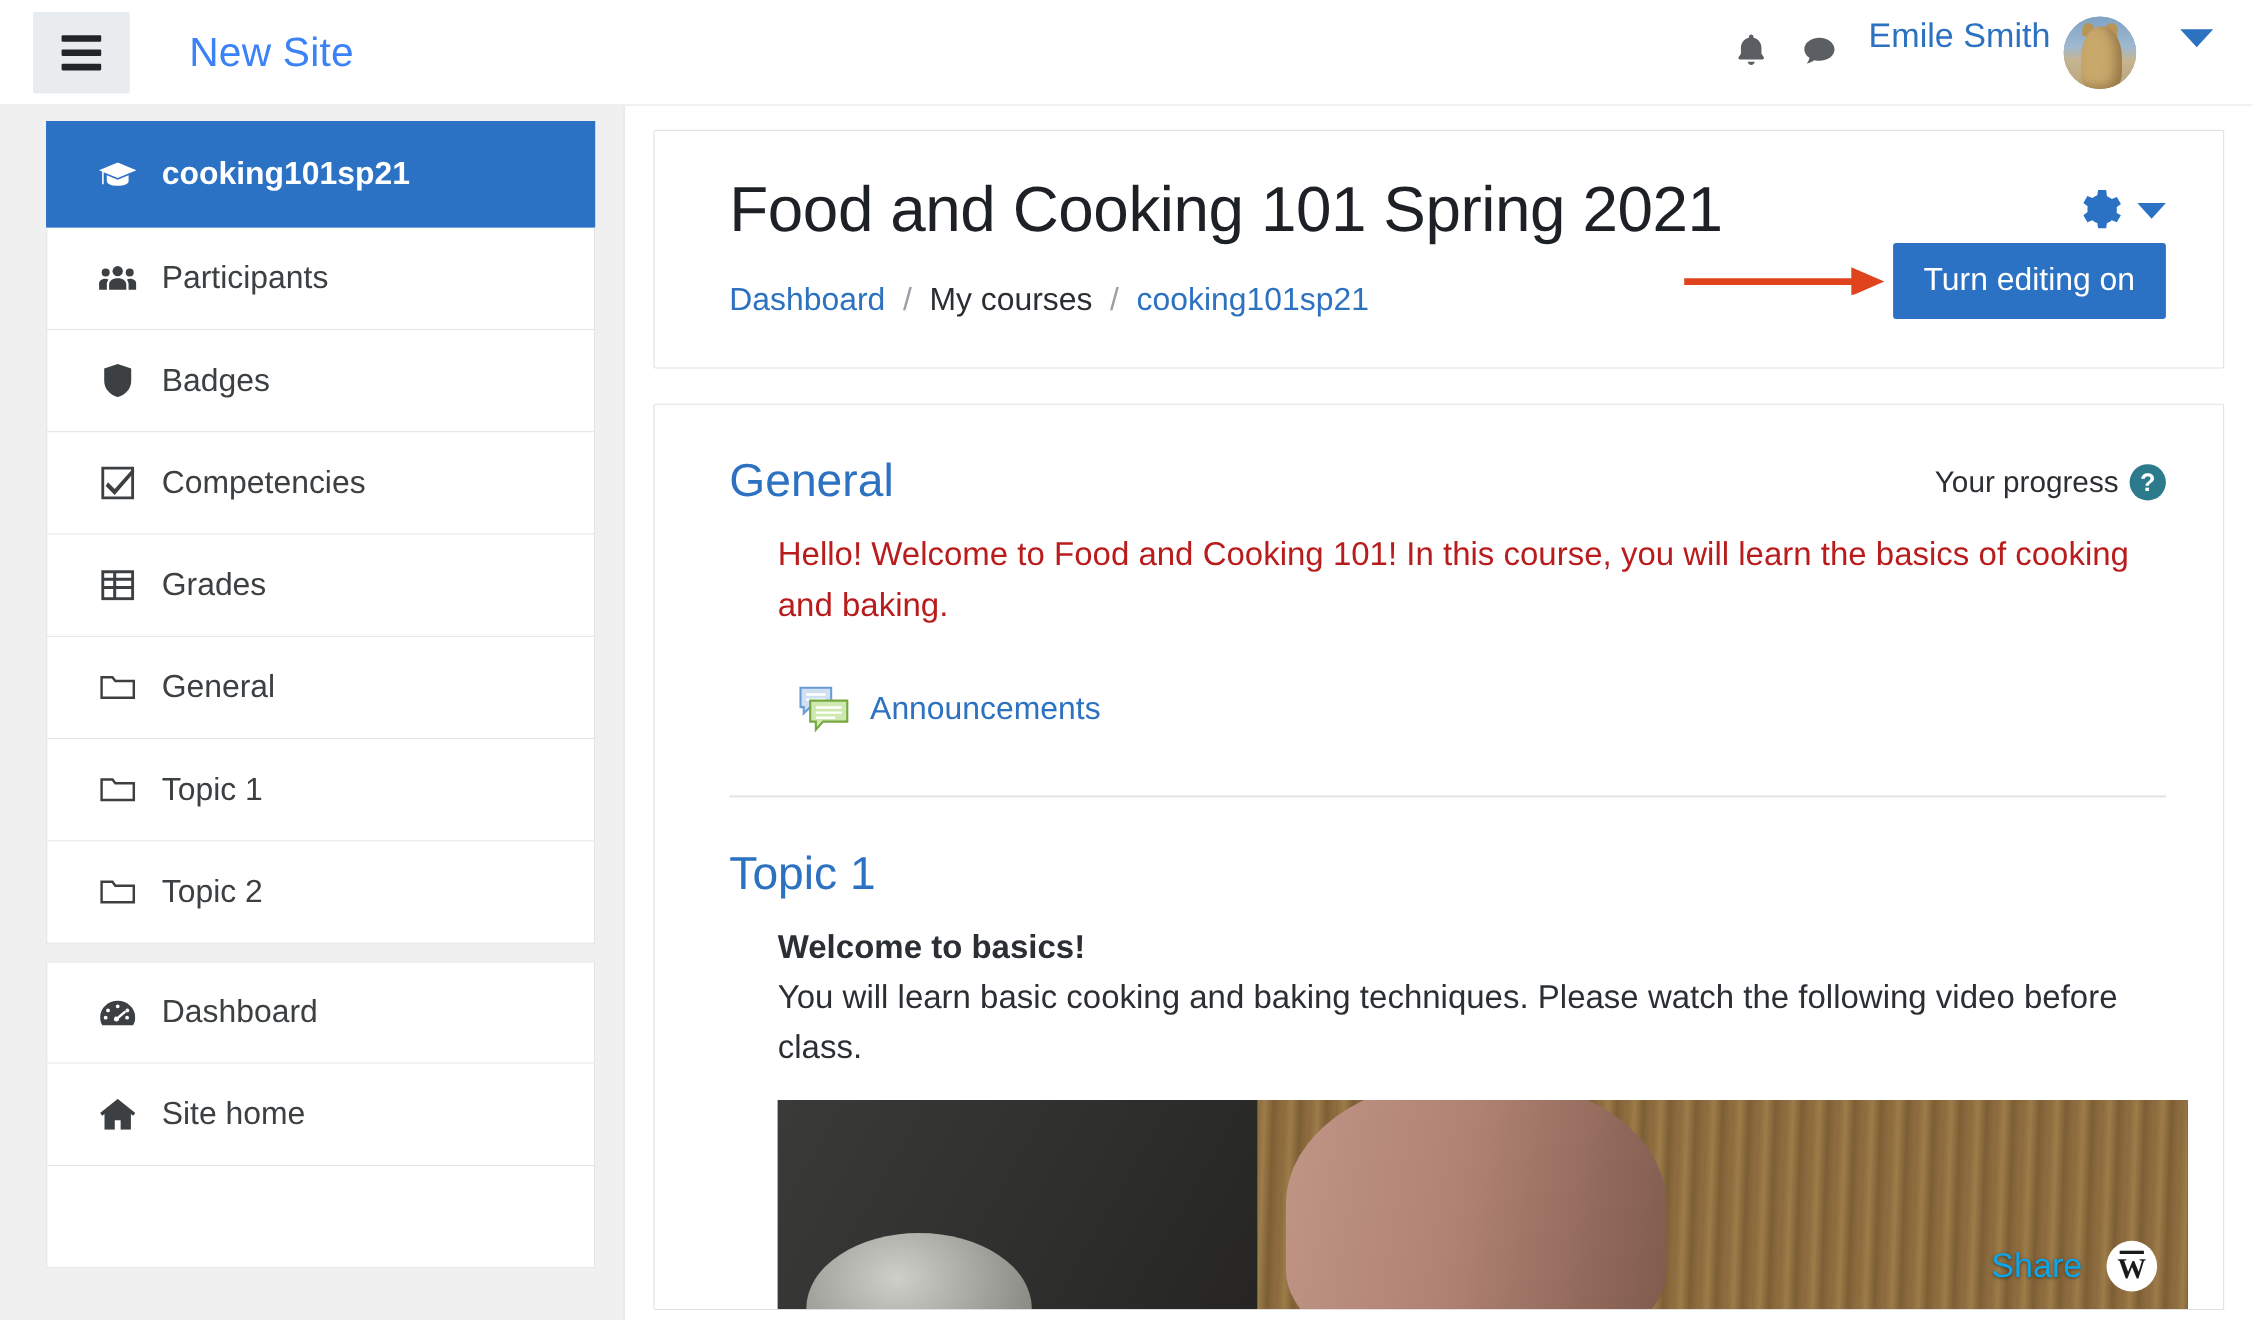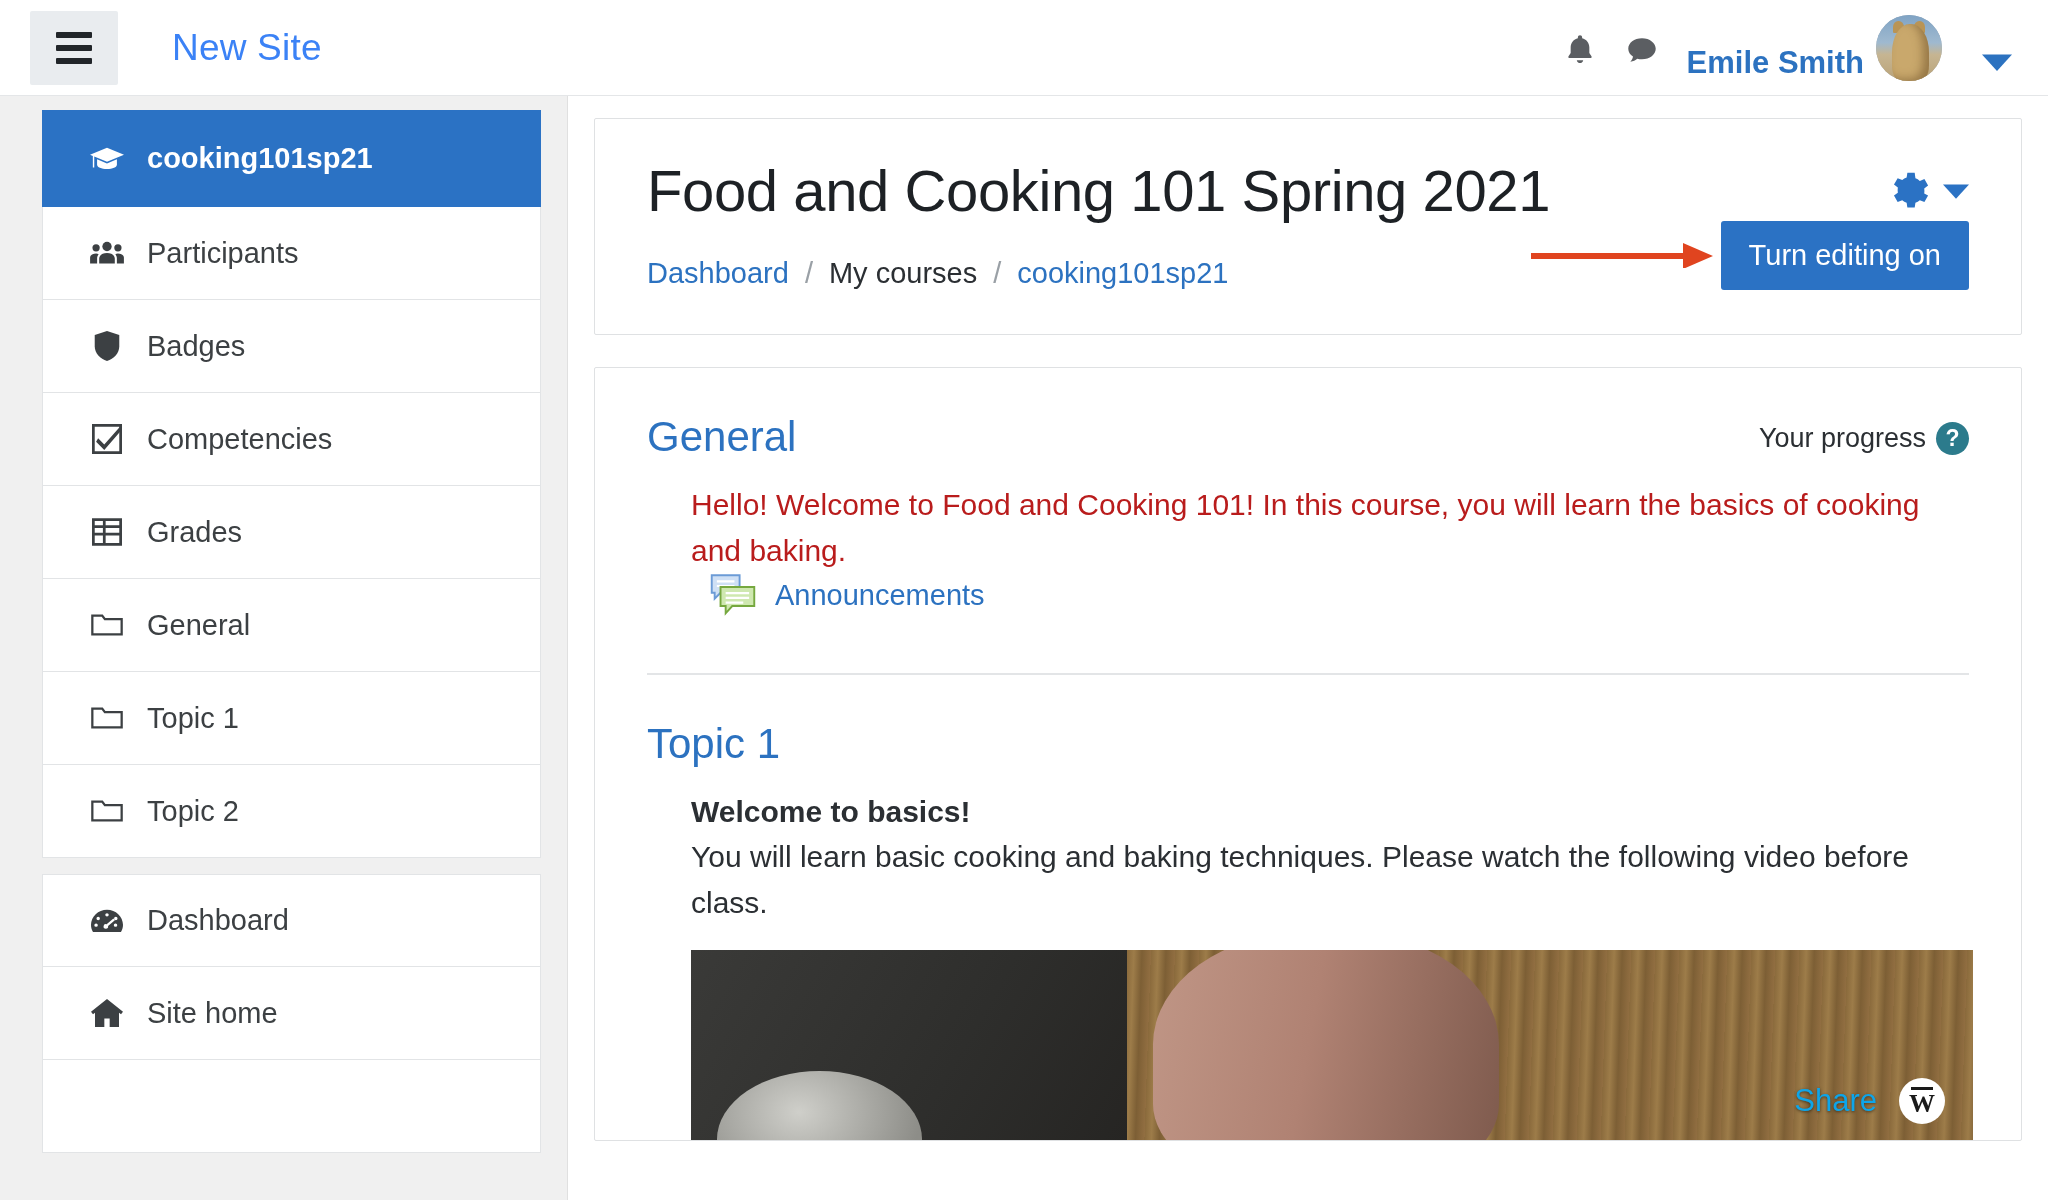--- a/index.html
+++ b/index.html
@@ -41,23 +41,22 @@
     margin-left: 54px;
     font-size: 37px;
     color: #3b82f6;
     font-weight: 400;
     letter-spacing: .2px;
     white-space: nowrap;
   }
   .nav-right {
     margin-left: auto;
     display: flex;
-    align-items: flex-end;
+    align-items: flex-start;
     gap: 0;
-    font-weight: bold;
   }
   .nav-icon-btn {
     width: 62px; height: 62px;
     display: flex; align-items: center; justify-content: center;
     background: none; border: none; cursor: pointer;
     color: #5b5e62;
   }
   .user-link {
     font-size: 31px;
     color: #2c72c0;
@@ -145,20 +144,21 @@
     padding: 22px 26px 0 26px;
     overflow: hidden;
     background: #ffffff;
   }
   .card {
     border: 1px solid #dfe1e3;
     background: #ffffff;
     border-radius: 2px;
     margin-bottom: 32px;
     position: relative;
+    padding-left: 16px;
   }
   .card-header-inner { padding: 40px 52px 44px 52px; }
   .course-title {
     font-size: 58px;
     font-weight: 400;
     color: #1d2125;
     letter-spacing: -.4px;
     line-height: 1.1;
   }
   .gear-wrap {
@@ -229,20 +229,21 @@
   }
   .summary-text {
     margin-top: 22px;
     padding-left: 44px;
     font-size: 30px;
     line-height: 1.52;
     color: #b91c1c;
     max-width: 1280px;
   }
   .activity-row {
+    margin-top: 50px;
     padding-left: 62px;
     display: flex; align-items: center; gap: 18px;
   }
   .activity-link {
     font-size: 29px;
     color: #2c72c0;
     text-decoration: none;
     cursor: pointer;
   }
   .announce-icon { width: 48px; height: 44px; flex: 0 0 auto; }

